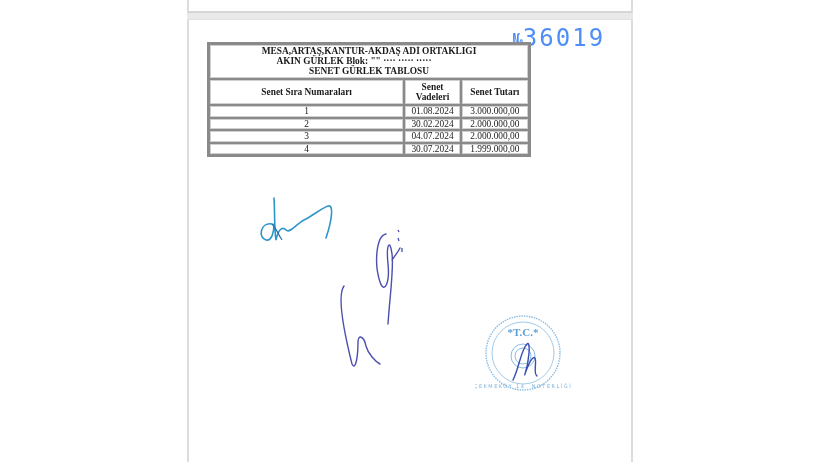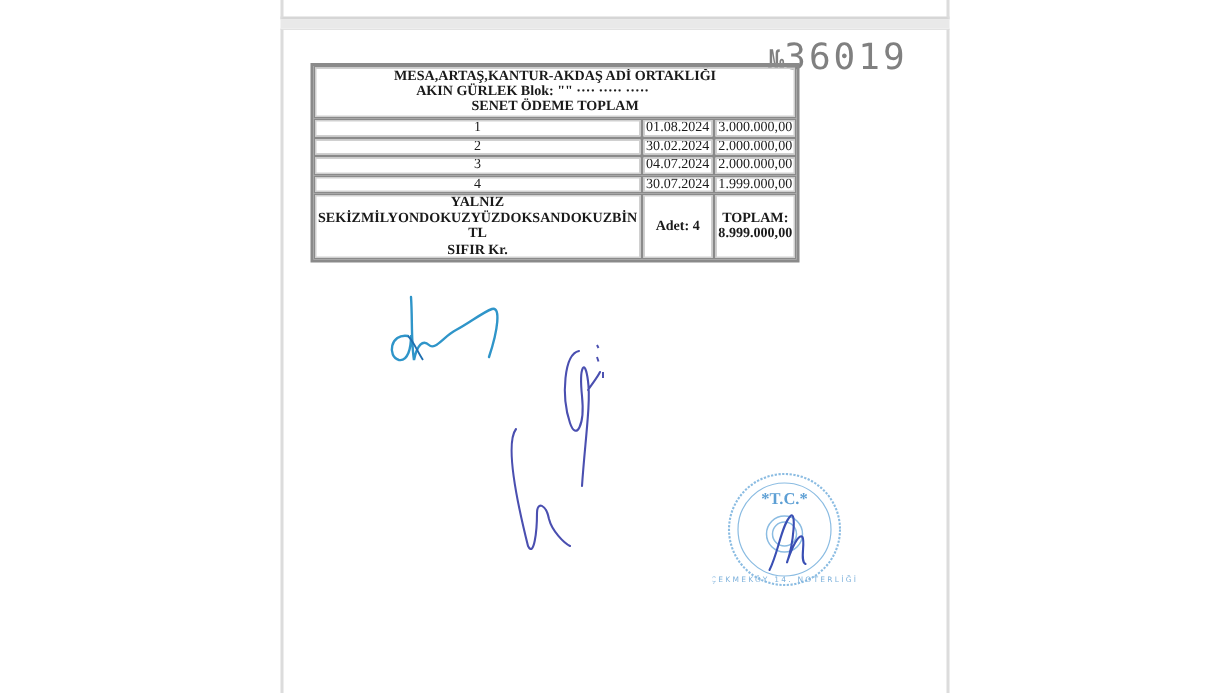--- a/index.html
+++ b/index.html
@@ -15,21 +15,21 @@
     border-right: 2px solid #dcdcdc;
     box-sizing: border-box;
   }
   .page-prev { top: 0; height: 13px; border-bottom: 2px solid #d6d6d6; }
   .page-gap { position: absolute; left: 187px; width: 446px; top: 13px; height: 6px; background: #e9e9e9; }
   .page-main { top: 19px; height: 443px; border-top: 1px solid #e2e2e2; }
 
   .serial {
     position: absolute; left: 512px; top: 24px;
     font-family: "DejaVu Sans Mono", monospace;
-    font-size: 24px; color: #737373; letter-spacing: 2px;
+    font-size: 24px; color: #3b82f6; letter-spacing: 2px;
     opacity: 0.9;
   }
   .serial .no { font-size: 18px; letter-spacing: 0; }
 
   table.doc {
     position: absolute; left: 207px; top: 42px; width: 324px;
     border-collapse: separate; border-spacing: 0;
     border: 2px solid #8a8a8a;
     font-size: 9.4px; color: #1a1a1a;
   }
@@ -57,47 +57,47 @@
 <div class="page page-main"></div>
 
 <div class="serial"><span class="no">№</span><span>36019</span></div>
 
 <table class="doc">
   <tbody>
       <tr>
     <td colspan="3" class="hdr-cell">
       <div>MESA,ARTAŞ,KANTUR-AKDAŞ ADİ ORTAKLIĞI</div>
       <div class="l2">AKIN GÜRLEK Blok: "" ···· ····· ·····</div>
-      <div>SENET ÖDEME TOPLAM</div>
+      <div>SENET GÜRLEK TABLOSU</div>
     </td>
+  </tr>
+  <tr>
+    <th style="width:272px">Senet Sıra Numaraları</th>
+    <th style="width:55px"><span>Senet</span><br><span>Vadeleri</span></th>
+    <th style="width:70px">Senet Tutarı</th>
   </tr>
   <tr>
     <td class="n">1</td>
     <td class="n">01.08.2024</td>
     <td class="n">3.000.000,00</td>
   </tr>
   <tr>
     <td class="n">2</td>
     <td class="n">30.02.2024</td>
     <td class="n">2.000.000,00</td>
   </tr>
   <tr>
     <td class="n">3</td>
     <td class="n">04.07.2024</td>
     <td class="n">2.000.000,00</td>
   </tr>
   <tr>
     <td class="n">4</td>
     <td class="n">30.07.2024</td>
     <td class="n">1.999.000,00</td>
-  </tr>
-  <tr>
-    <td class="tot words"><span>YALNIZ SEKİZMİLYONDOKUZYÜZDOKSANDOKUZBİN TL</span><br><span>SIFIR Kr.</span></td>
-    <td class="tot">Adet: 4</td>
-    <td class="tot"><span>TOPLAM:</span><br><span>8.999.000,00</span></td>
   </tr>
 </tbody>
   </table>
 
 <svg class="sig" style="left:252px;top:194px" width="85" height="52" viewBox="0 0 85 52">
   <path d="M20 30 C8 28, 6 44, 14 46 C20 47, 22 38, 22 30 M22 4 C23 18, 22 34, 24 46 C26 36, 30 32, 34 36 C38 40, 44 30, 52 26 C60 22, 70 14, 76 12 C82 10, 80 26, 74 44" fill="none" stroke="#2f95c9" stroke-width="1.6" stroke-linecap="round"></path>
   <path d="M20 30 C24 34, 26 40, 30 46" fill="none" stroke="#1f6fb0" stroke-width="1.2"></path>
 </svg>
 
 <svg class="sig" style="left:336px;top:224px" width="80" height="150" viewBox="0 0 80 150">

